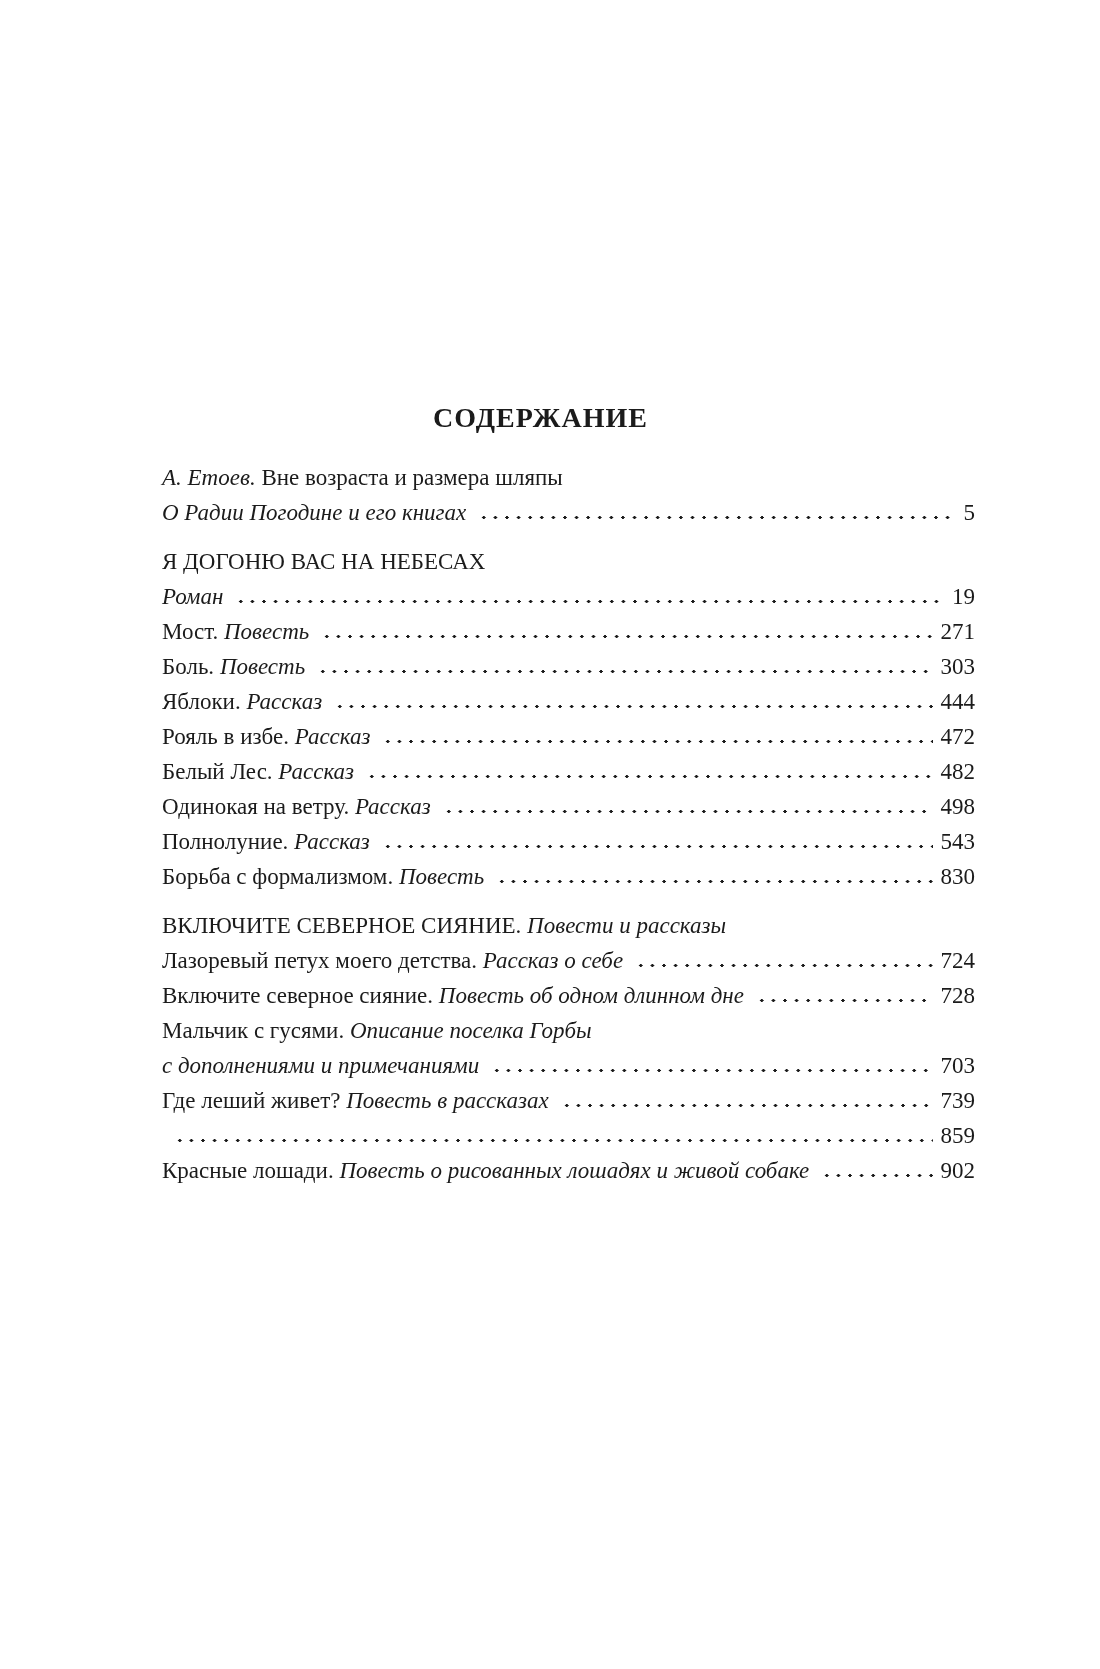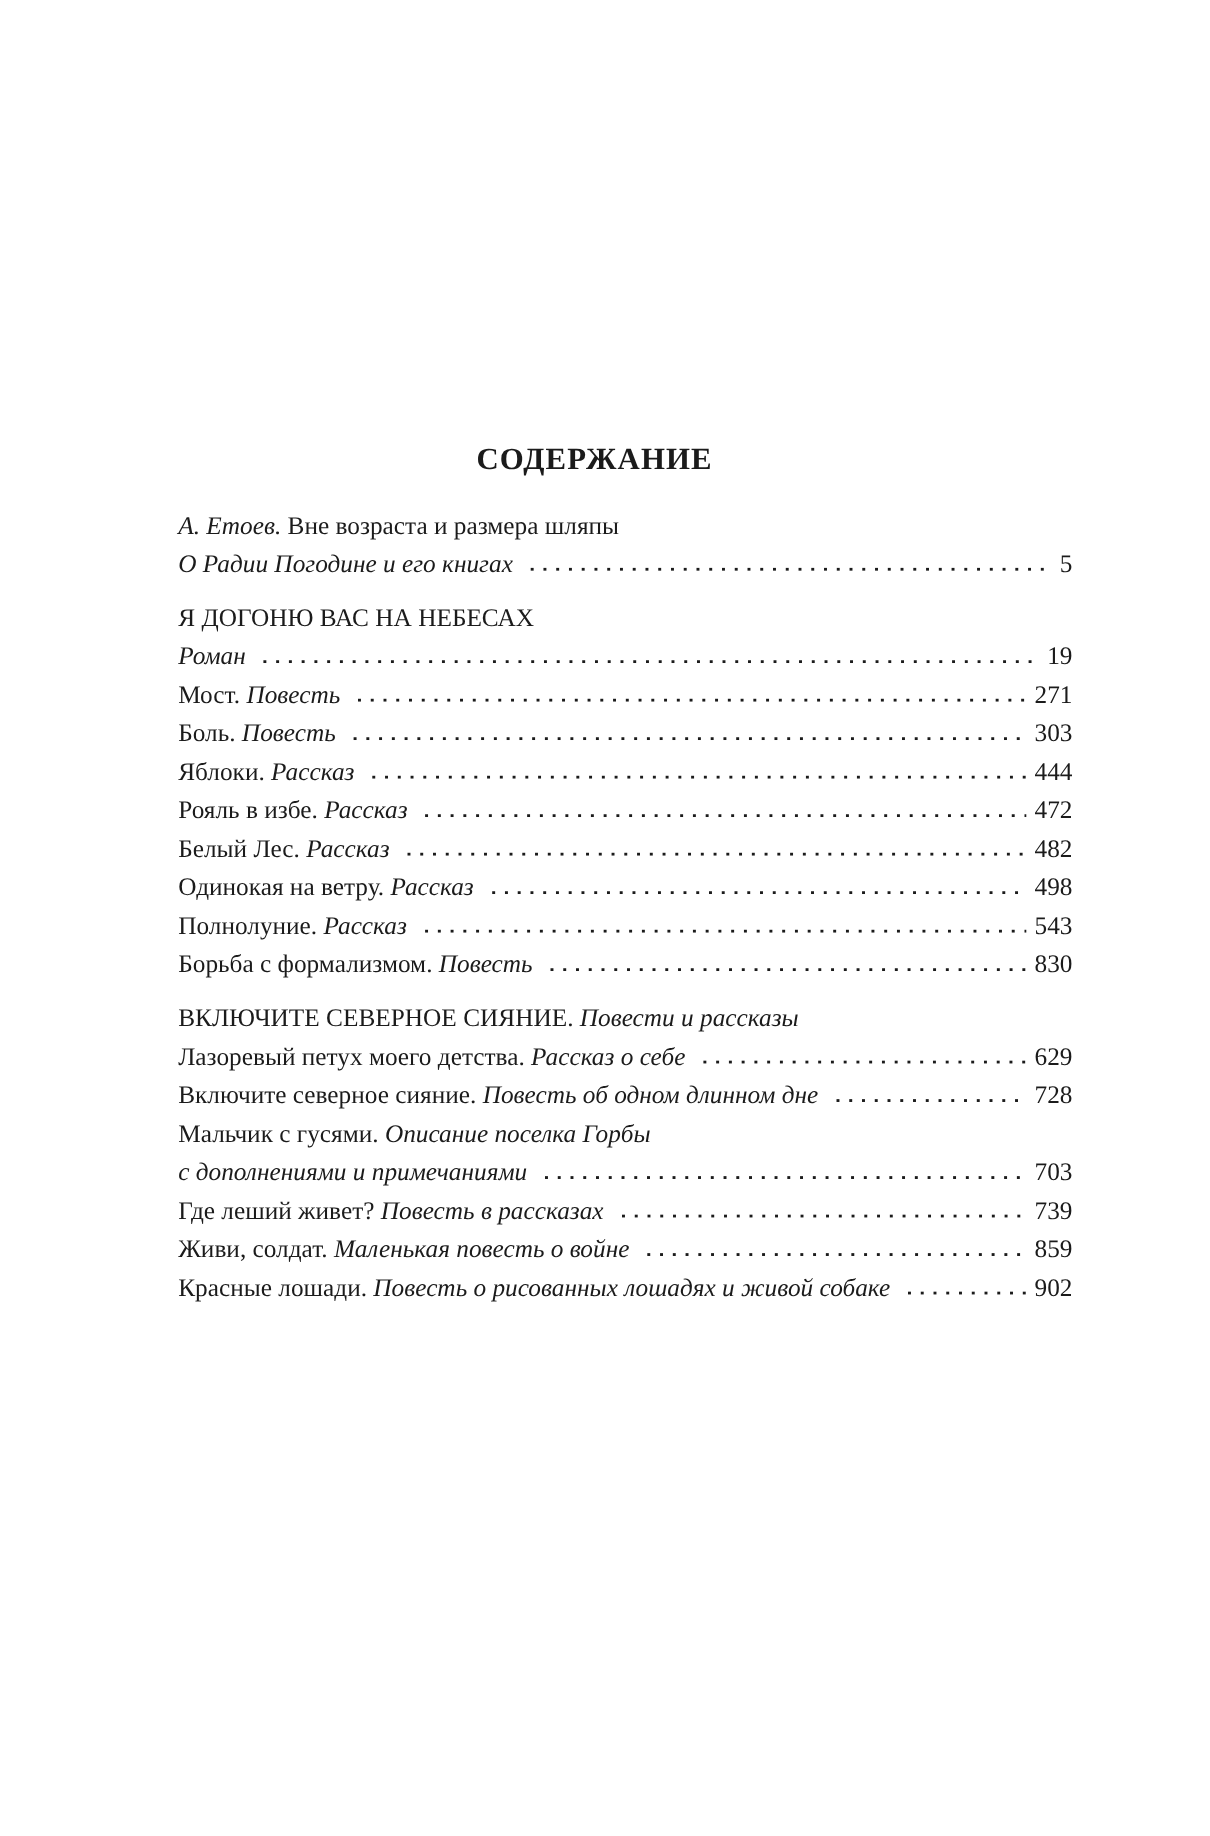--- a/index.html
+++ b/index.html
@@ -126,42 +126,41 @@
           <span class="text"><span>Борьба с формализмом.</span><span class="it"> Повесть</span></span>
           <span class="leader"></span>
           <span class="page-num">830</span>
         </div>
         <div class="row gap">
           <span class="text"><span>ВКЛЮЧИТЕ СЕВЕРНОЕ СИЯНИЕ.</span><span class="it"> Повести и рассказы</span></span>
         </div>
         <div class="row">
           <span class="text"><span>Лазоревый петух моего детства.</span><span class="it"> Рассказ о себе</span></span>
           <span class="leader"></span>
-          <span class="page-num">629</span>
+          <span class="page-num">724</span>
         </div>
         <div class="row">
           <span class="text"><span>Включите северное сияние.</span><span class="it"> Повесть об одном длинном дне</span></span>
           <span class="leader"></span>
           <span class="page-num">728</span>
         </div>
         <div class="row">
           <span class="text"><span>Мальчик с гусями.</span><span class="it"> Описание поселка Горбы</span></span>
         </div>
         <div class="row">
           <span class="text"><span class="it">с дополнениями и примечаниями</span></span>
           <span class="leader"></span>
           <span class="page-num">703</span>
         </div>
         <div class="row">
           <span class="text"><span>Где леший живет?</span><span class="it"> Повесть в рассказах</span></span>
           <span class="leader"></span>
           <span class="page-num">739</span>
         </div>
         <div class="row">
-          <span class="text"><span>Живи, солдат.</span><span class="it"> Маленькая повесть о войне</span></span>
           <span class="leader"></span>
           <span class="page-num">859</span>
         </div>
         <div class="row">
           <span class="text"><span>Красные лошади.</span><span class="it"> Повесть о рисованных лошадях и живой собаке</span></span>
           <span class="leader"></span>
           <span class="page-num">902</span>
         </div>
       </div>
   </div>

